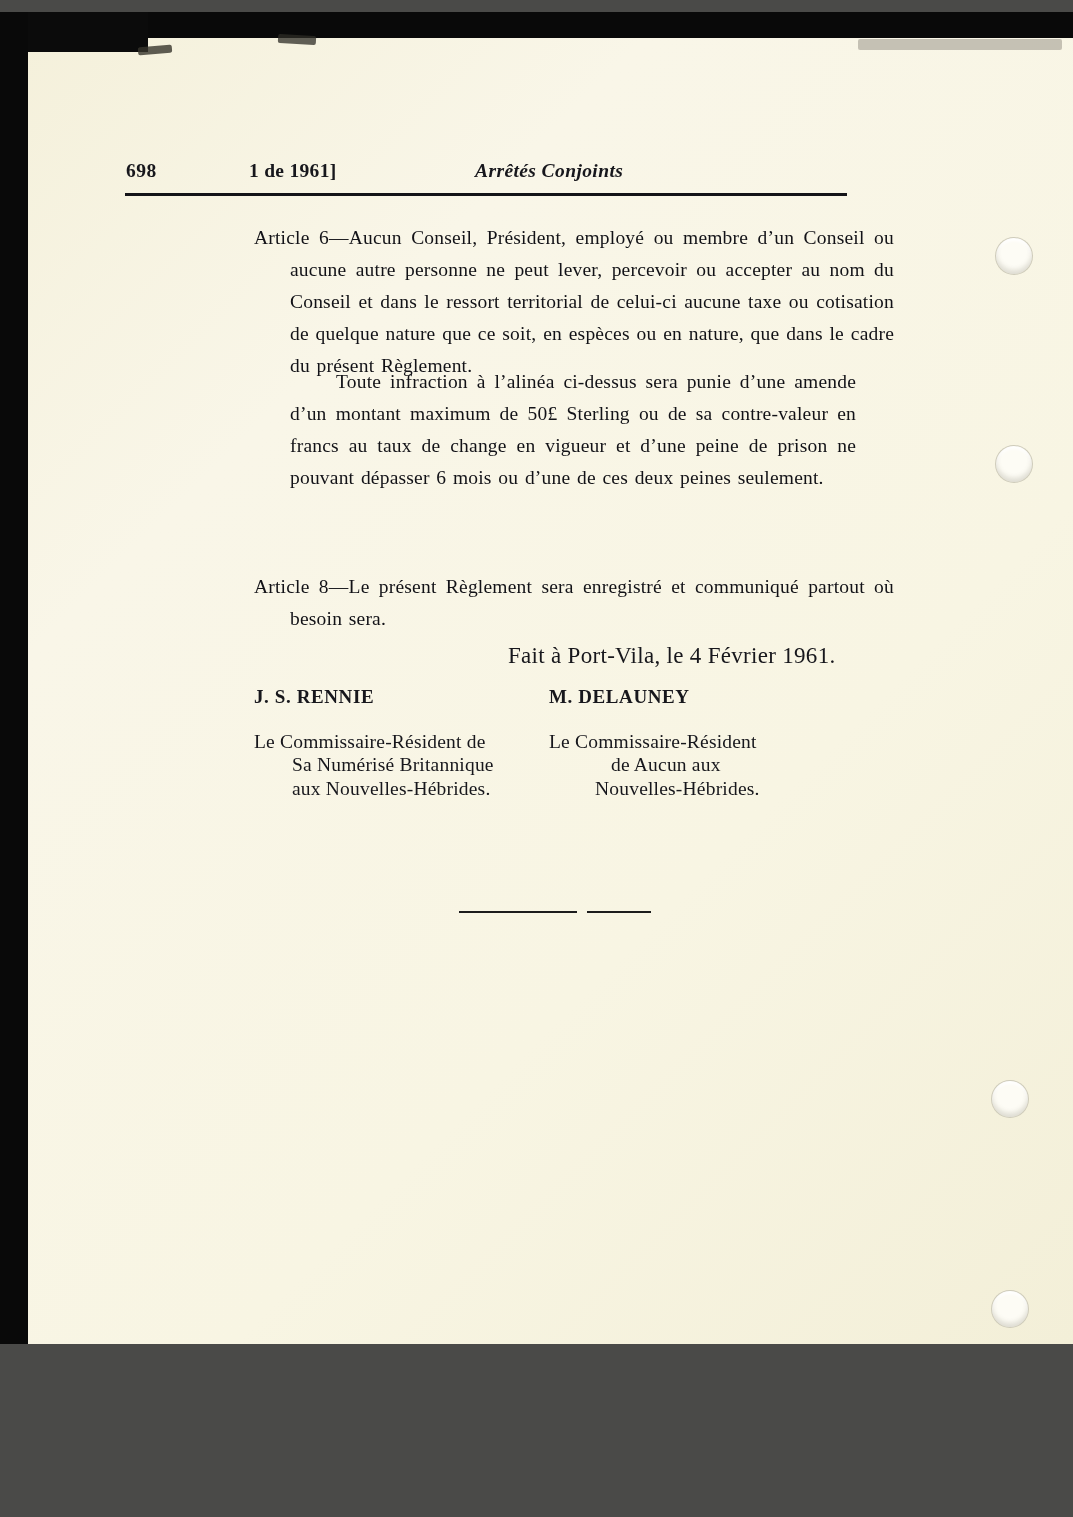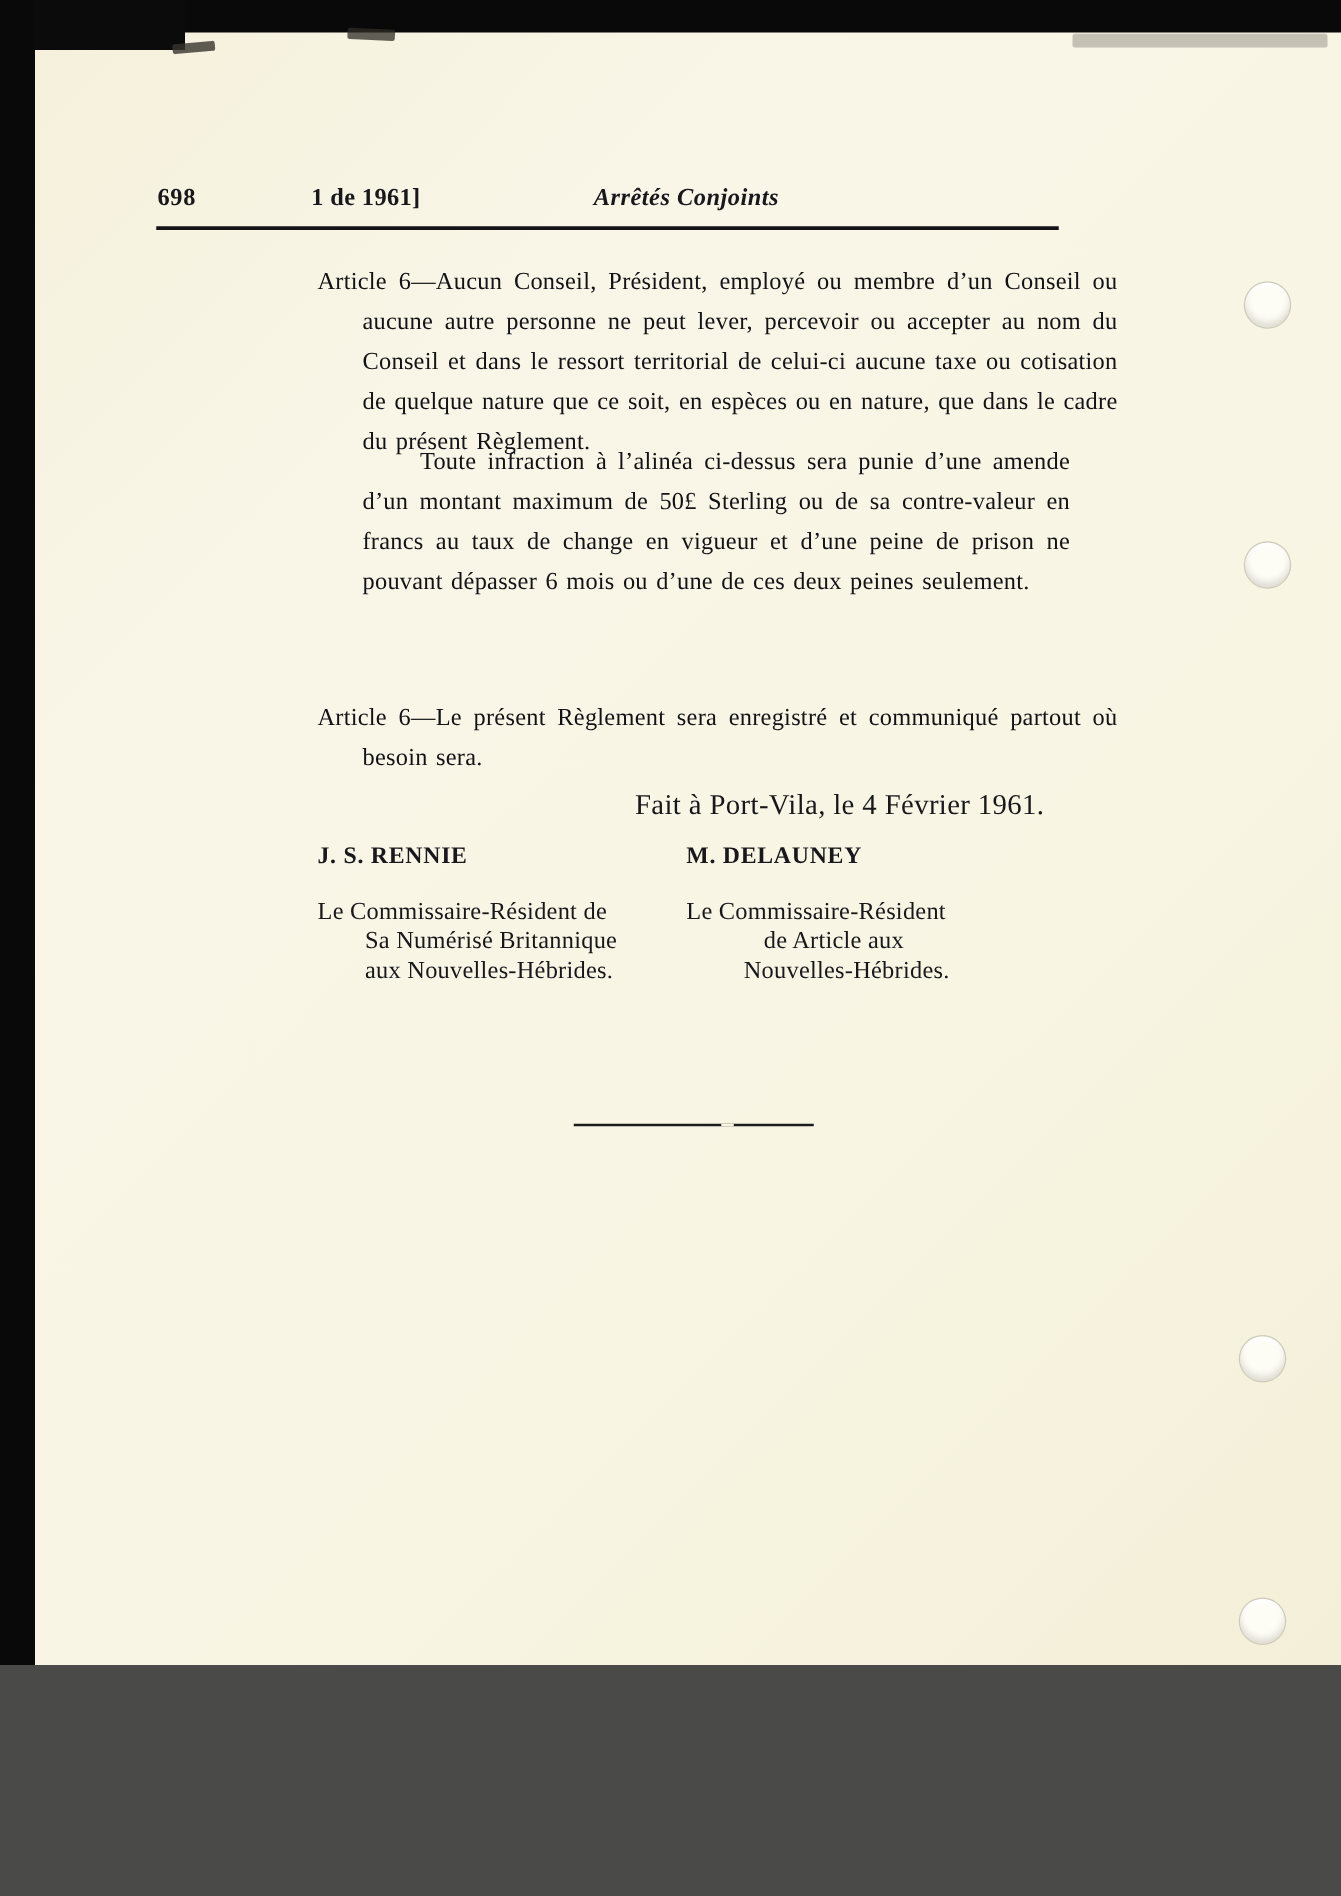--- a/index.html
+++ b/index.html
@@ -1,17 +1,17 @@
 <!DOCTYPE html>
 <html><head>
 <meta charset="utf-8">
 <style>
   html,body{margin:0;padding:0;background:#4a4a48;}
   .stage{
-    position:relative;width:1073px;height:1332px;margin:0 auto;overflow:hidden;
+    position:relative;width:1073px;height:1332px;margin:12px auto;overflow:hidden;
     background:linear-gradient(135deg,#f4f0da 0%,#f9f6e8 28%,#f8f5e3 65%,#f3efd8 100%);
     font-family:"Liberation Serif","DejaVu Serif",serif;color:#17171c;
   }
   
   .bar{position:absolute;background:#090909;}
   .bar-top{top:0;left:0;width:1073px;height:26px;}
   .bar-left{top:0;left:0;width:28px;height:1517px;}
   .bar-bottom{left:0;top:1503px;width:1073px;height:14px;}
   .corner-block{position:absolute;left:0;top:0;width:148px;height:40px;background:#0b0b0b;}
   .artifact{position:absolute;border-radius:2px;}
@@ -83,36 +83,36 @@
   <div class="hole hole3"></div>
   <div class="hole hole4"></div>
 
   <span class="hdr pgnum">698</span>
   <span class="hdr issue">1 de 1961]</span>
   <span class="hdr jtitle">Arrêtés Conjoints</span>
   <div class="rule"></div>
 
   <div class="para hang p-art6">Article 6—Aucun Conseil, Président, employé ou membre d’un Conseil ou aucune autre personne ne peut lever, percevoir ou accepter au nom du Conseil et dans le ressort territorial de celui-ci aucune taxe ou cotisation de quelque nature que ce soit, en espèces ou en nature, que dans le cadre du présent Règlement.</div>
   <div class="para p-pen">Toute infraction à l’alinéa ci-dessus sera punie d’une amende d’un montant maximum de 50£ Sterling ou de sa contre-valeur en francs au taux de change en vigueur et d’une peine de prison ne pouvant dépasser 6 mois ou d’une de ces deux peines seulement.</div>
-  <div class="para hang p-art8">Article 6—Le présent Règlement sera enregistré et communiqué partout où besoin sera.</div>
+  <div class="para hang p-art8">Article 8—Le présent Règlement sera enregistré et communiqué partout où besoin sera.</div>
 
   <div class="dateline">Fait à Port-Vila, le 4 Février 1961.</div>
 
   <span class="sig-name sig-name-left">J. S. RENNIE</span>
   <span class="sig-name sig-name-right">M. DELAUNEY</span>
 
   <div class="sig-block sig-block-left">
     <div>Le Commissaire-Résident de</div>
     <div>Sa Numérisé Britannique</div>
     <div>aux Nouvelles-Hébrides.</div>
   </div>
 
   <div class="sig-block sig-block-right">
     <div>Le Commissaire-Résident</div>
-    <div>de Article aux</div>
+    <div>de Aucun aux</div>
     <div>Nouvelles-Hébrides.</div>
   </div>
 
   <div class="divider"></div>
 
   <div class="watermark">Numérisé par ODSAS</div>
 
 </div>
 
 </body></html>

